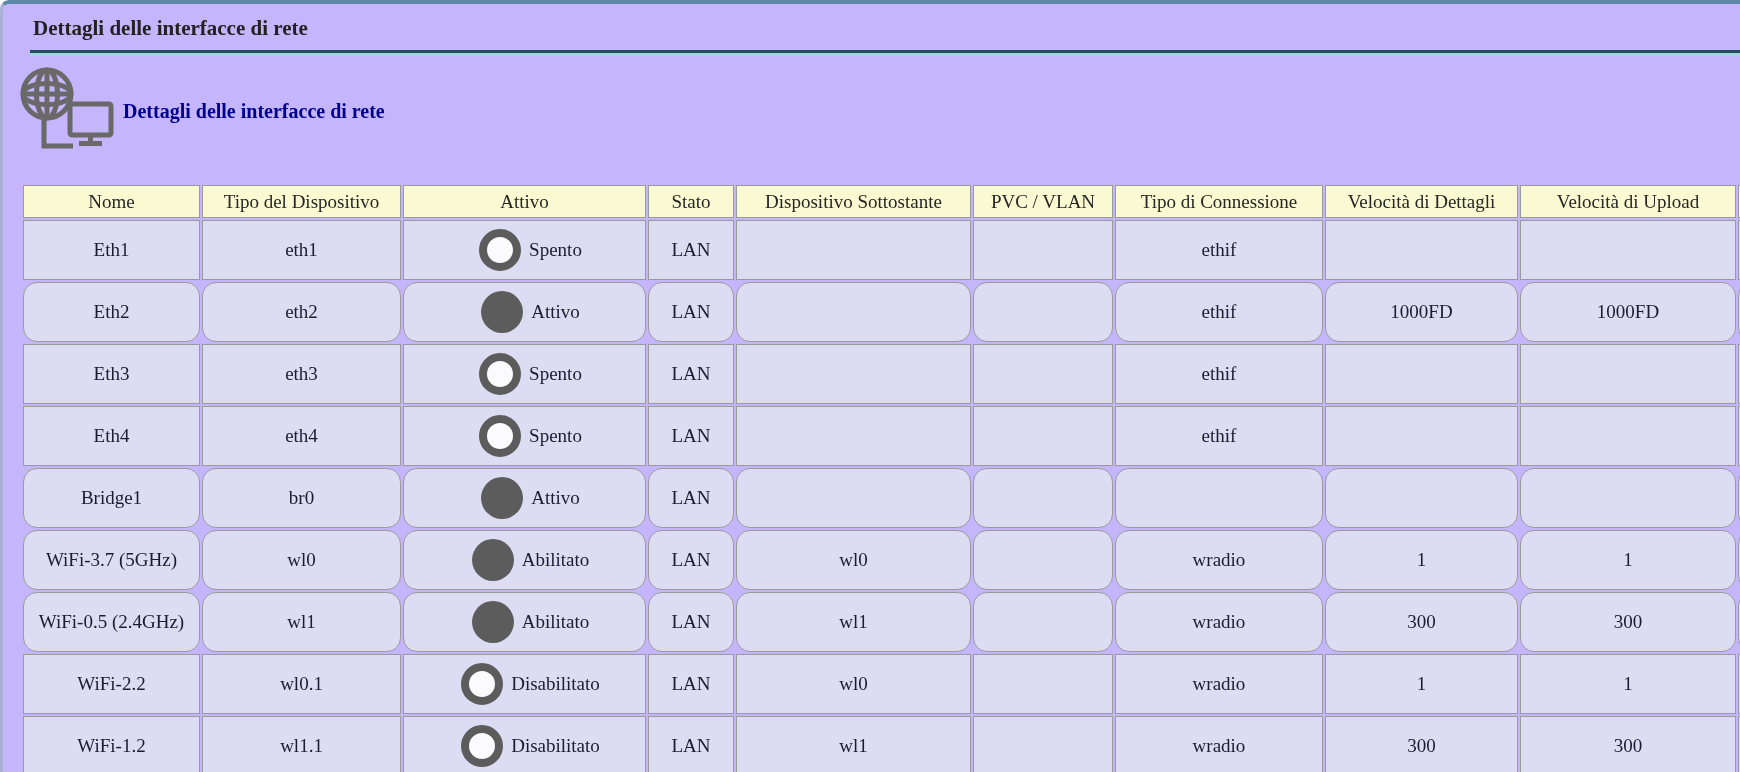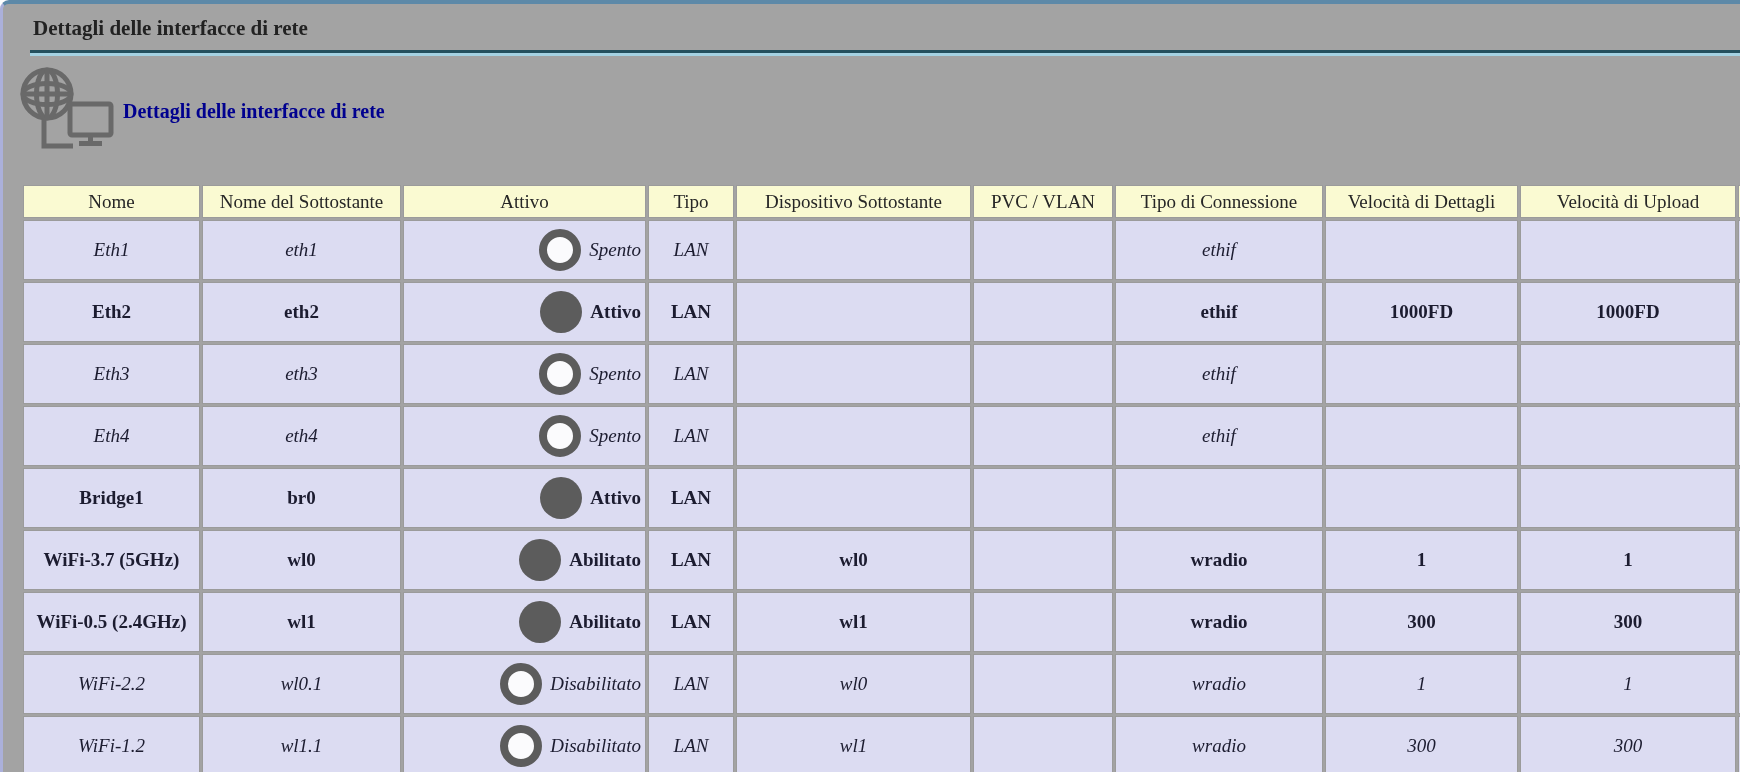--- a/index.html
+++ b/index.html
@@ -3,21 +3,21 @@
 <meta charset="utf-8">
 <style>
   html,body{margin:0;padding:0;}
   body{
     width:1740px;height:772px;overflow:hidden;background:#ffffff;
     font-family:"Liberation Serif","DejaVu Serif",serif;
   }
   .page{
     box-sizing:border-box;width:1740px;height:772px;overflow:hidden;
     border-top:4px solid #5d89a8;border-left:3px solid #abb0da;
-    border-top-left-radius:9px;background:#a3a3a3;
+    border-top-left-radius:9px;background:#c4b5fd;
   }
   .titlebar{
     font-size:21px;font-weight:bold;color:#222222;
     padding:11px 0 9px 30px;line-height:26px;
   }
   .title-rule{
     margin-left:27px;height:3px;background:#24505e;
     border-bottom:3px solid #a5d2e2;
   }
   .section-head{display:flex;align-items:center;margin:10px 0 0 13px;}
@@ -32,23 +32,23 @@
   th{
     background:#fafad2;border:1px solid #9b9b9b;height:31px;
     font-weight:normal;font-size:19px;color:#262626;
     padding:0 2px;overflow:hidden;white-space:nowrap;text-align:center;
   }
   td{
     background:#dcdcf2;border:1px solid #9b9b9b;height:58px;
     text-align:center;font-size:19px;color:#1c1c30;
     padding:0 4px;overflow:hidden;white-space:nowrap;
   }
-  tr.on td{font-weight:bold;}
-  tr.off td{font-style:italic;}
-  td.status-cell{text-align:right;padding-left:16px;}
+  tr.on td{font-weight:normal;border-radius:14px;}
+  tr.off td{}
+  td.status-cell{text-align:center;padding-left:16px;}
   .circle{
     display:inline-block;vertical-align:middle;width:42px;height:42px;
     border-radius:50%;margin-right:8px;box-sizing:border-box;
   }
   .circle.filled{background:#5c5c5c;}
   .circle.open{border:8px solid #5c5c5c;background:#fbfbfd;}
   .status-text{vertical-align:middle;}
 </style>
 </head>
 <body>
@@ -84,23 +84,23 @@
         <col style="width:235px">
         <col style="width:140px">
       <col style="width:208px">
         <col style="width:193px">
         <col style="width:216px">
       <col style="width:80px">
     </colgroup>
     <thead>
       <tr id="hdr-row">
           <th>Nome</th>
-          <th>Nome del Sottostante</th>
+          <th>Tipo del Dispositivo</th>
           <th>Attivo</th>
-          <th>Tipo</th>
+          <th>Stato</th>
           <th>Dispositivo Sottostante</th>
           <th>PVC / VLAN</th>
           <th>Tipo di Connessione</th>
           <th>Velocità di Dettagli</th>
           <th>Velocità di Upload</th>
           <th></th>
         </tr>
     </thead>
     <tbody id="tbody">
         <tr class="off">

